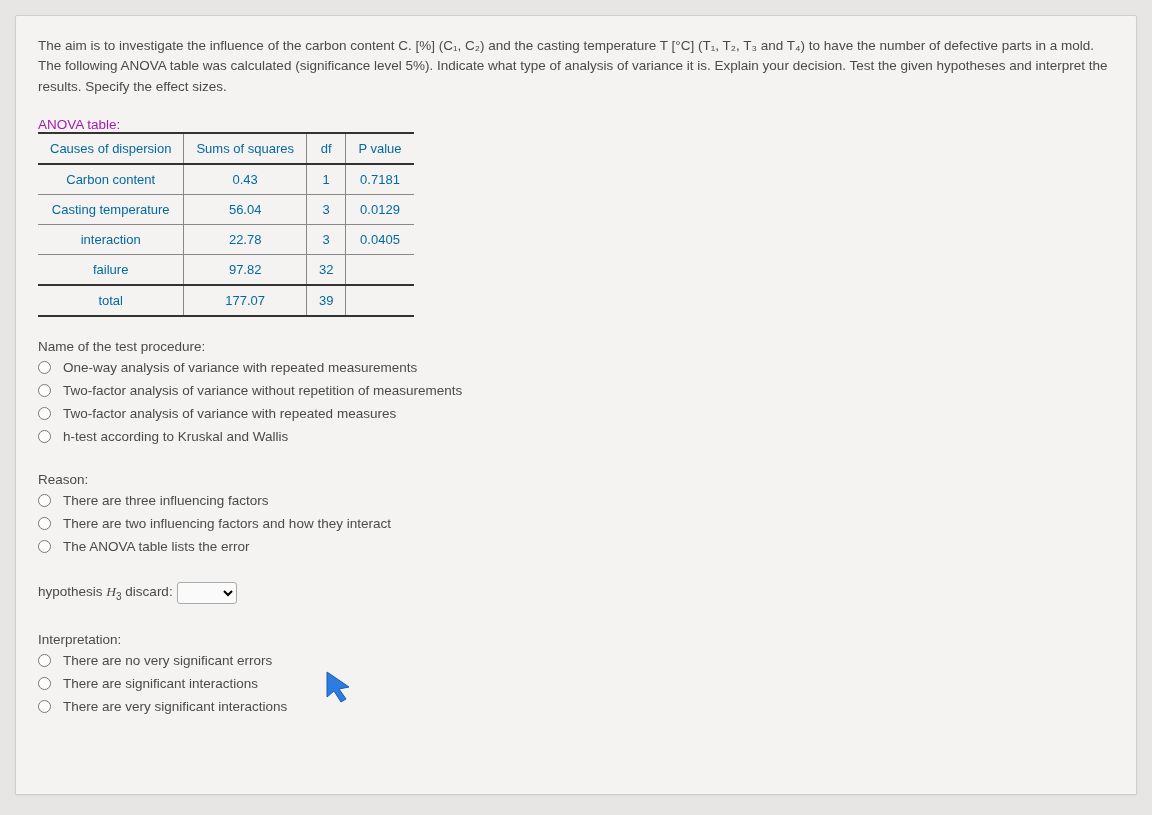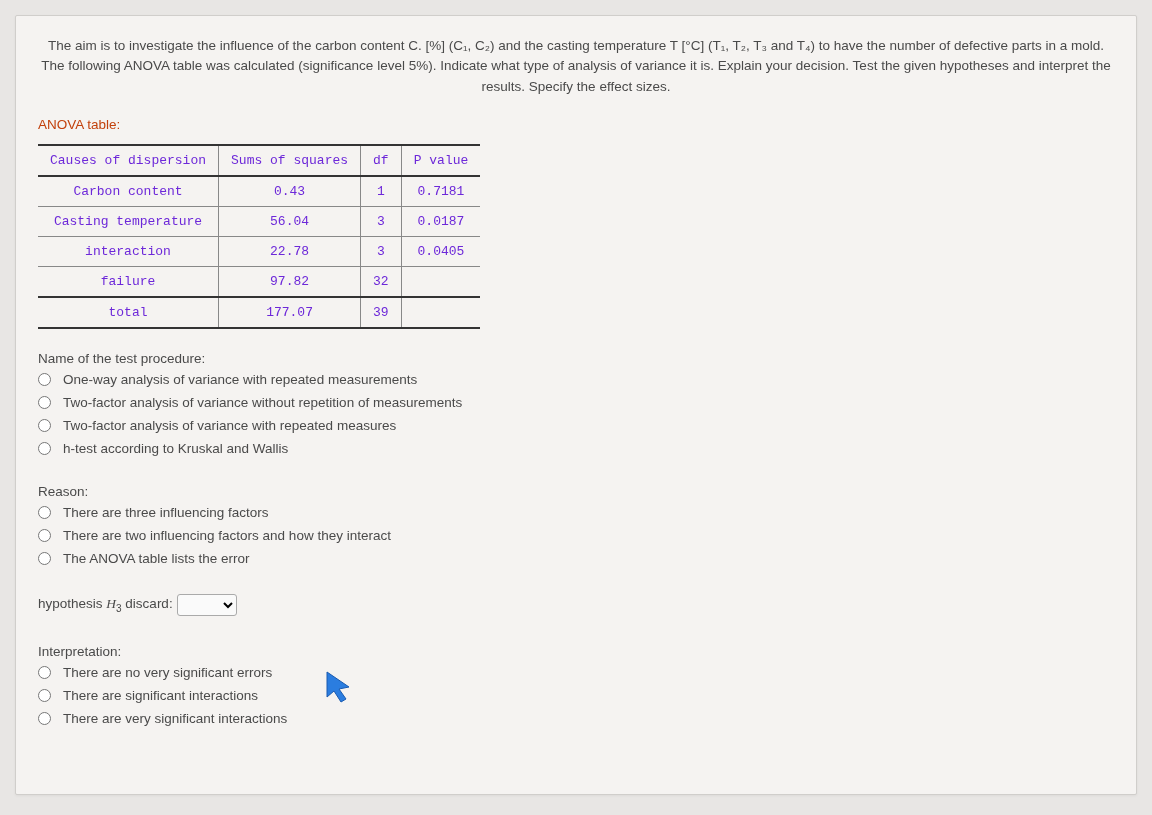--- a/index.html
+++ b/index.html
@@ -22,40 +22,37 @@
       padding: 20px 22px;
       box-shadow: 0 1px 3px rgba(0,0,0,0.05);
       min-height: 780px;
       position: relative;
     }
     .intro {
       font-size: 13.5px;
       color: #4a4a4a;
       line-height: 1.5;
       margin-bottom: 20px;
-      text-align: center;
     }
     .section-label {
       font-size: 13.5px;
-      color: #c2410c;
-      margin-bottom: 12px;
+      color: #a21caf;
     }
     table.anova {
       border-collapse: collapse;
       margin-bottom: 22px;
       font-size: 13px;
     }
     table.anova th,
     table.anova td {
       padding: 7px 12px;
       text-align: center;
       border-left: 1px solid #888;
       border-right: 1px solid #888;
-      color: #6d28d9;
-      font-family: Liberation Mono, monospace;
+      color: #0369a1;
     }
     table.anova th {
       border-top: 2px solid #333;
       border-bottom: 2px solid #333;
       font-weight: normal;
     }
     table.anova tbody tr td {
       border-bottom: 1px solid #888;
     }
     table.anova tbody tr.last-body td {
@@ -166,21 +163,21 @@
       <tr>
         <td>Carbon content</td>
         <td>0.43</td>
         <td>1</td>
         <td>0.7181</td>
       </tr>
       <tr>
         <td>Casting temperature</td>
         <td>56.04</td>
         <td>3</td>
-        <td>0.0187</td>
+        <td>0.0129</td>
       </tr>
       <tr>
         <td>interaction</td>
         <td>22.78</td>
         <td>3</td>
         <td>0.0405</td>
       </tr>
       <tr class="last-body">
         <td>failure</td>
         <td>97.82</td>

